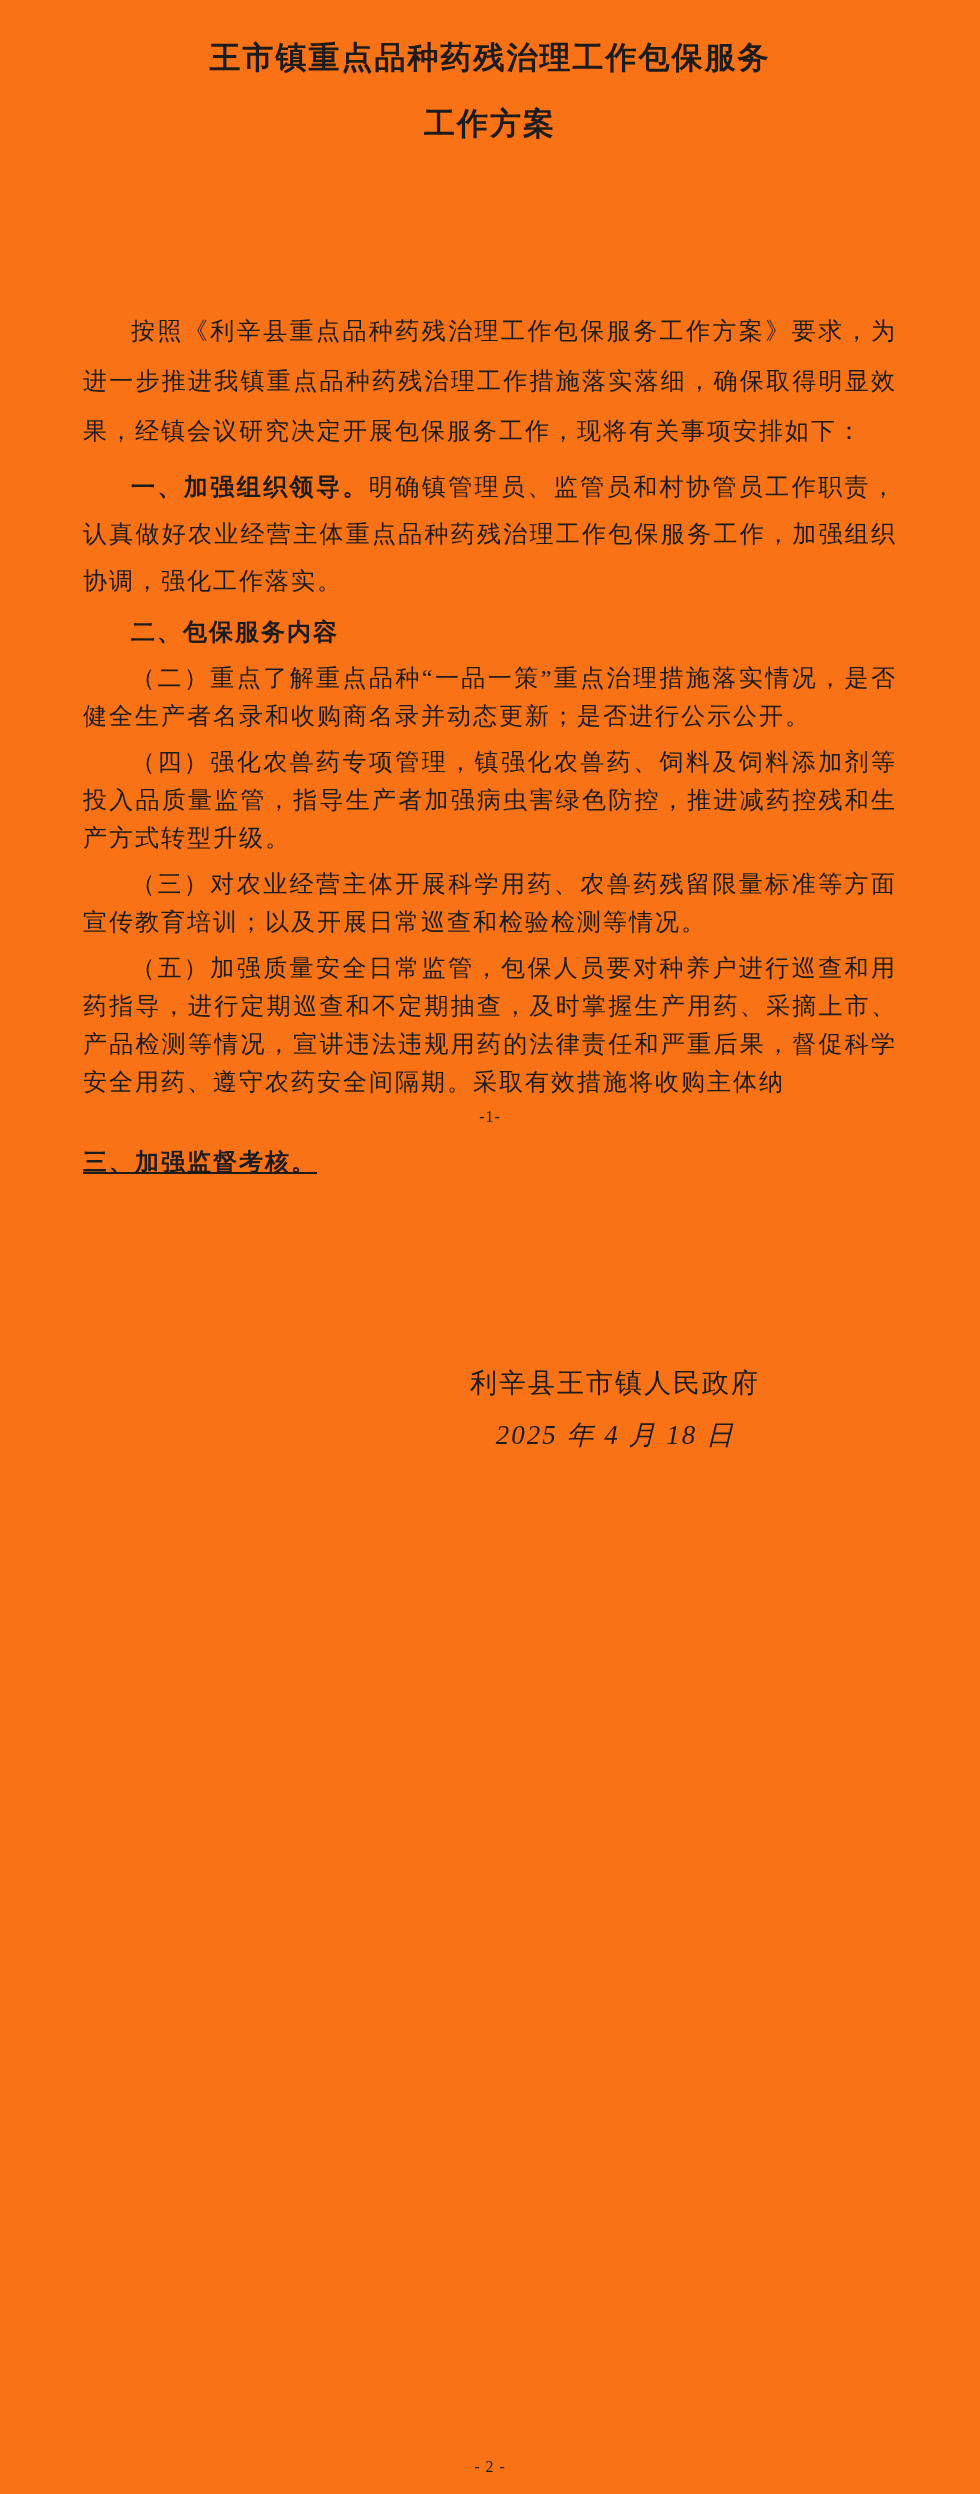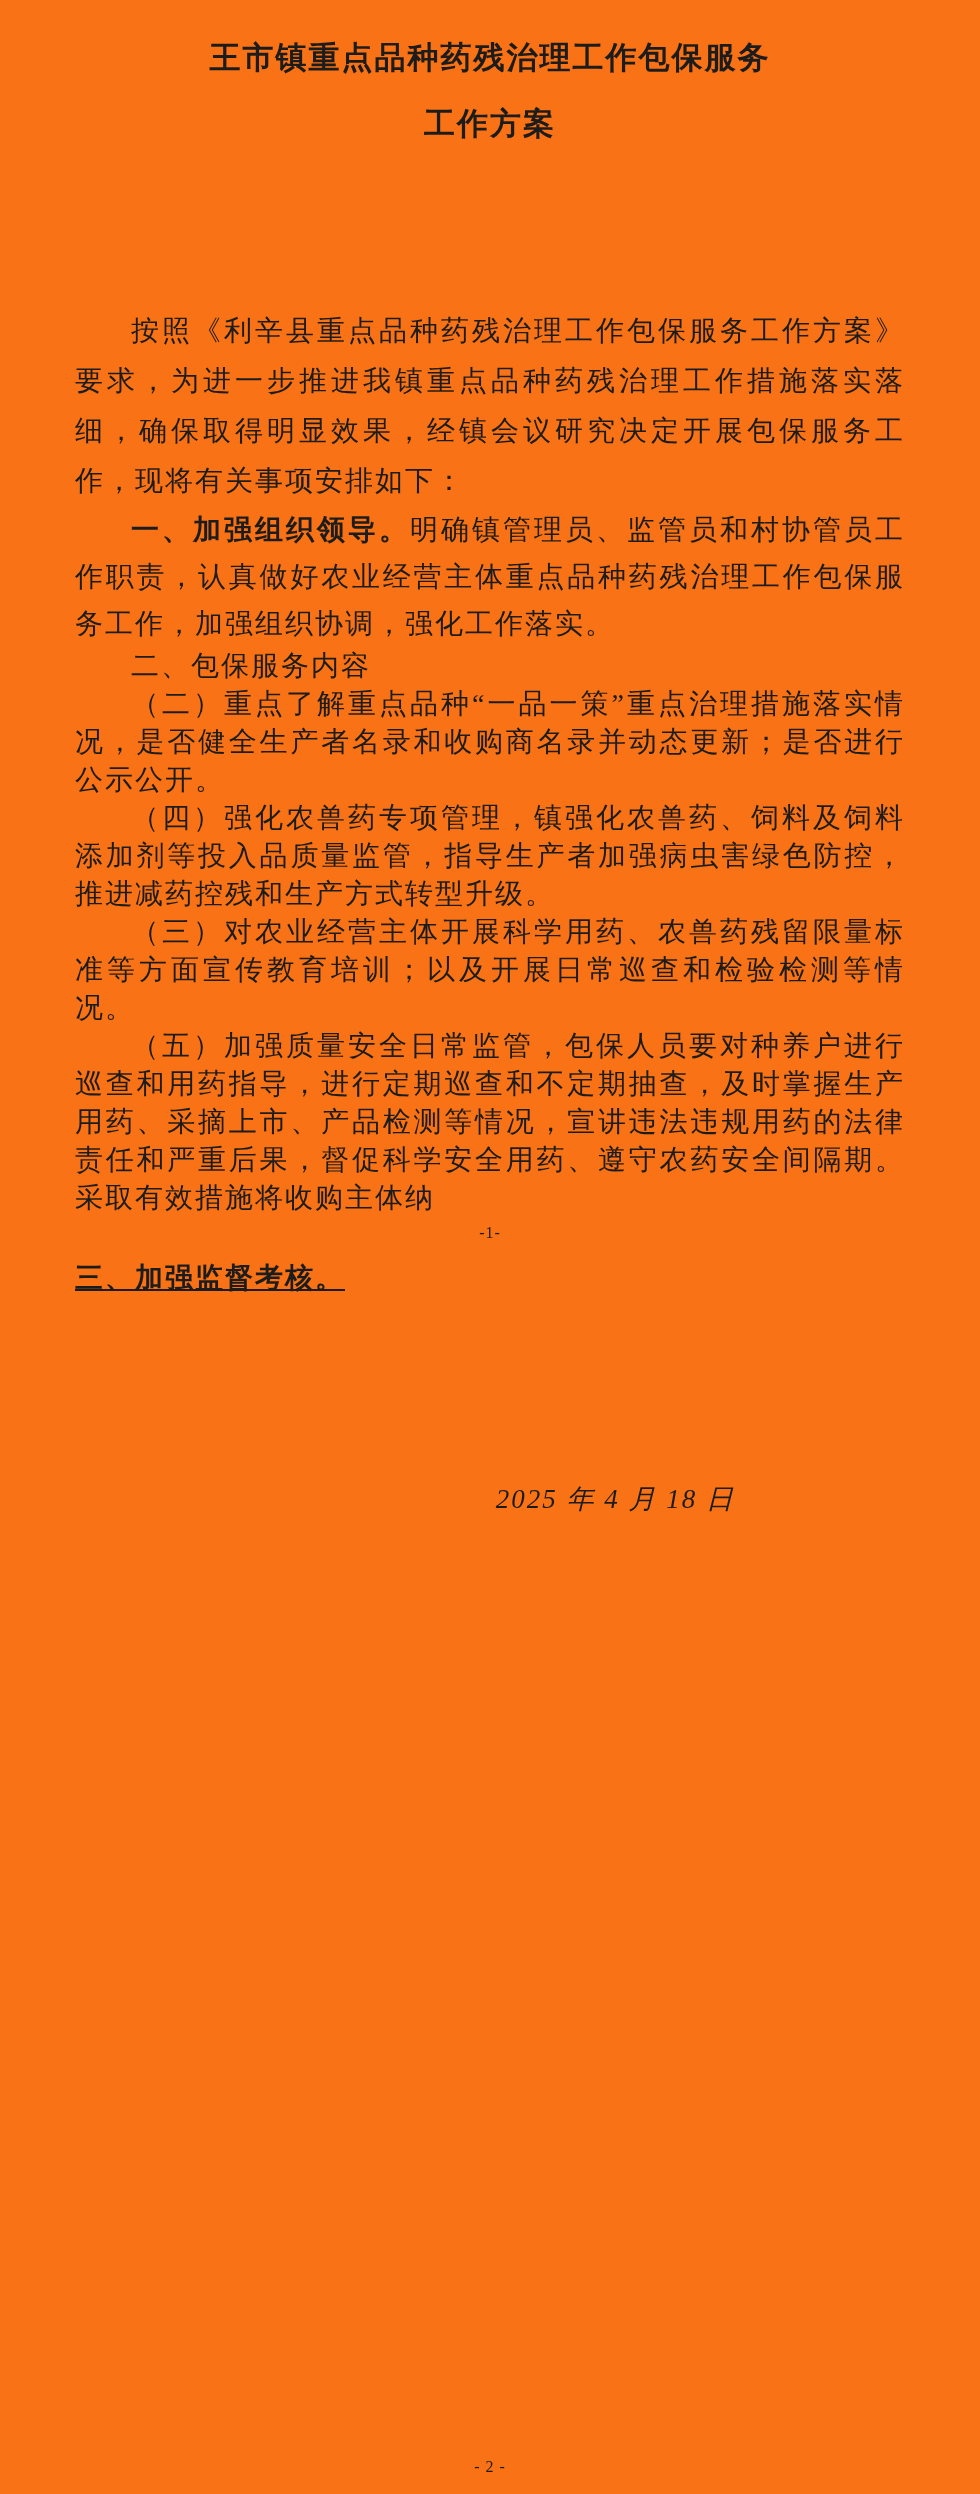--- a/index.html
+++ b/index.html
@@ -19,31 +19,31 @@
     text-align: center;
     font-weight: 700;
     font-size: 31px;
     line-height: 44px;
     letter-spacing: 2px;
     margin: 0;
   }
   .doc-title.second { margin-top: 22px; }
 
   .body-text {
-    font-size: 28px;
+    font-size: 24px;
     letter-spacing: 2px;
     text-align: justify;
-    margin: 0;
+    margin: 8px;
   }
   .indent2 { text-indent: 2em; }
 
   .p-intro { line-height: 50px; margin-top: 160px; }
   .p-s1    { line-height: 47px; }
   .lead-bold { font-weight: 700; }
-  .h-s2    { line-height: 38px; font-weight: 400; }
+  .h-s2    { line-height: 38px; font-weight: 700; }
   .item    { line-height: 38px; }
 
   .page-num-1 {
     text-align: center;
     font-size: 16px;
     letter-spacing: 1px;
     line-height: 16px;
     margin: 8px 0 14px 0;
   }
   .p-cont  { line-height: 46px; margin-top: 10px; }
@@ -90,19 +90,20 @@
     <p class="body-text item indent2">（三）对农业经营主体开展科学用药、农兽药残留限量标准等方面宣传教育培训；以及开展日常巡查和检验检测等情况。</p>
     <p class="body-text item indent2">（五）加强质量安全日常监管，包保人员要对种养户进行巡查和用药指导，进行定期巡查和不定期抽查，及时掌握生产用药、采摘上市、产品检测等情况，宣讲违法违规用药的法律责任和严重后果，督促科学安全用药、遵守农药安全间隔期。采取有效措施将收购主体纳</p>
 
     <p class="page-num-1">-1-</p>
 
 
     <p class="body-text h-s3">三、加强监督考核。</p>
 
 
     <div class="signature-block">
+      <div>利辛县王市镇人民政府</div>
       <div class="sig-date">2025 年 4 月 18 日</div>
     </div>
 
   </div>
 
   <div class="page-num-2">- 2 -</div>
 </div>
 
 </body></html>

